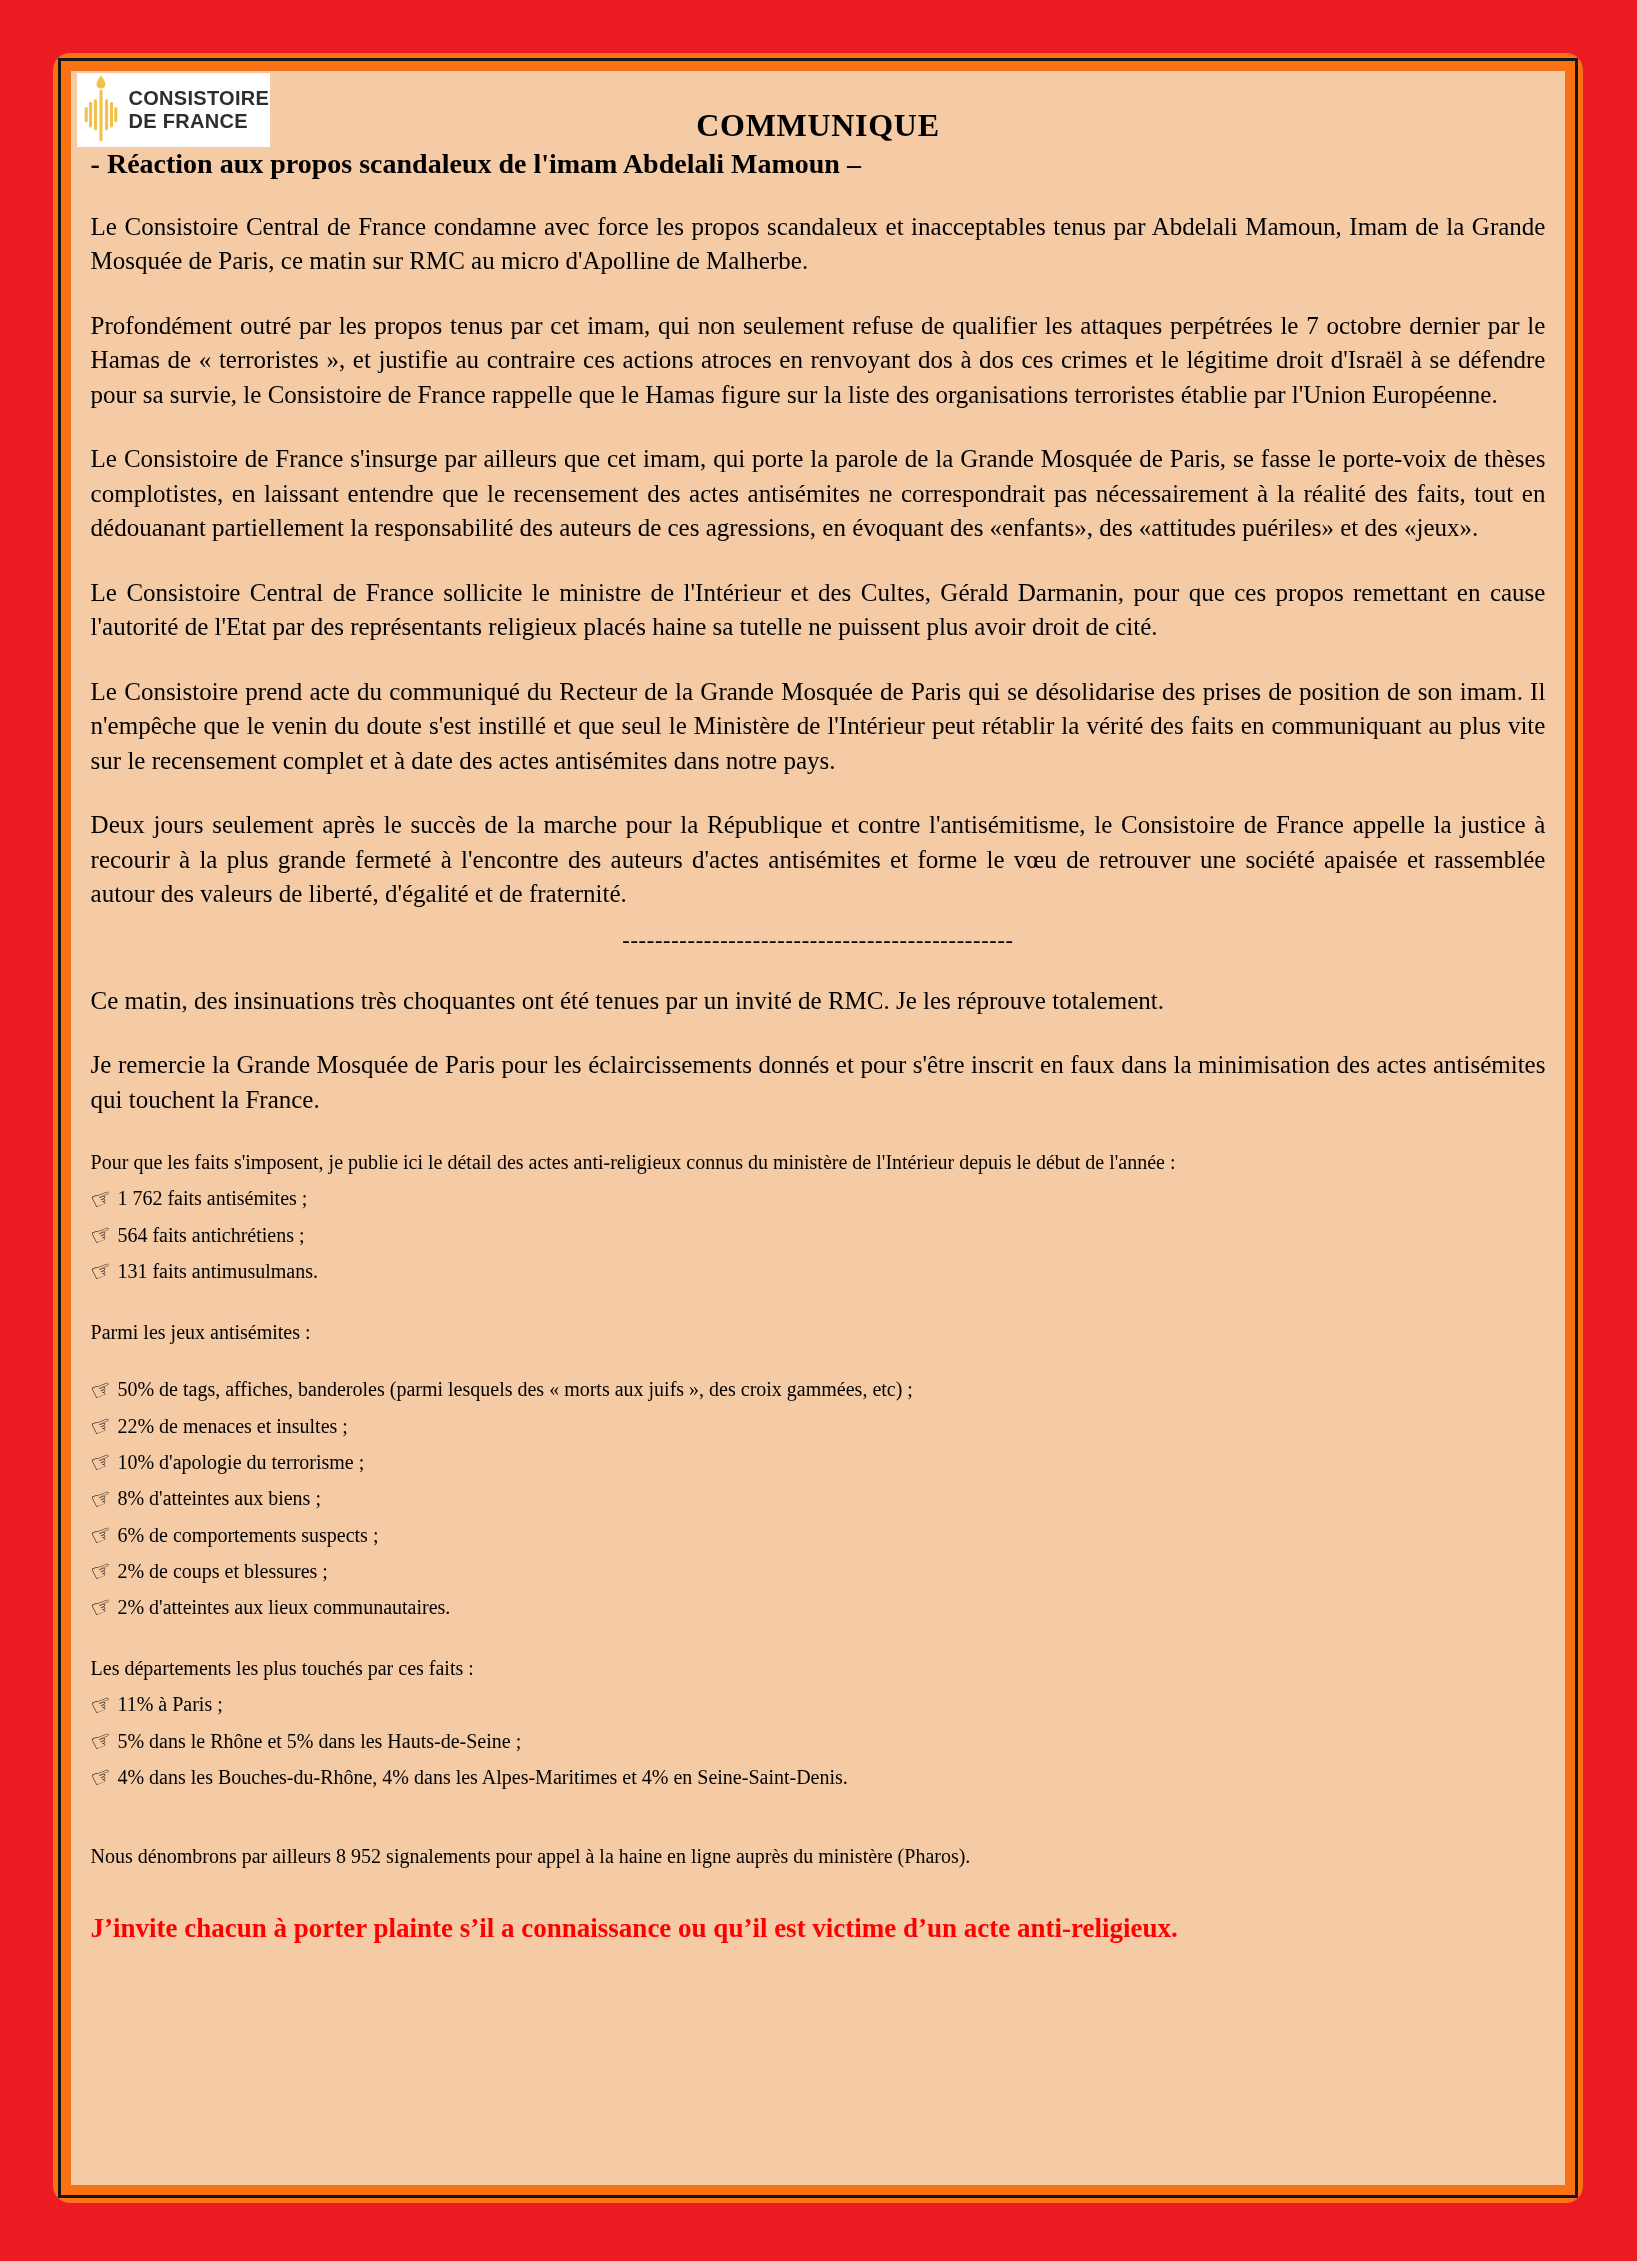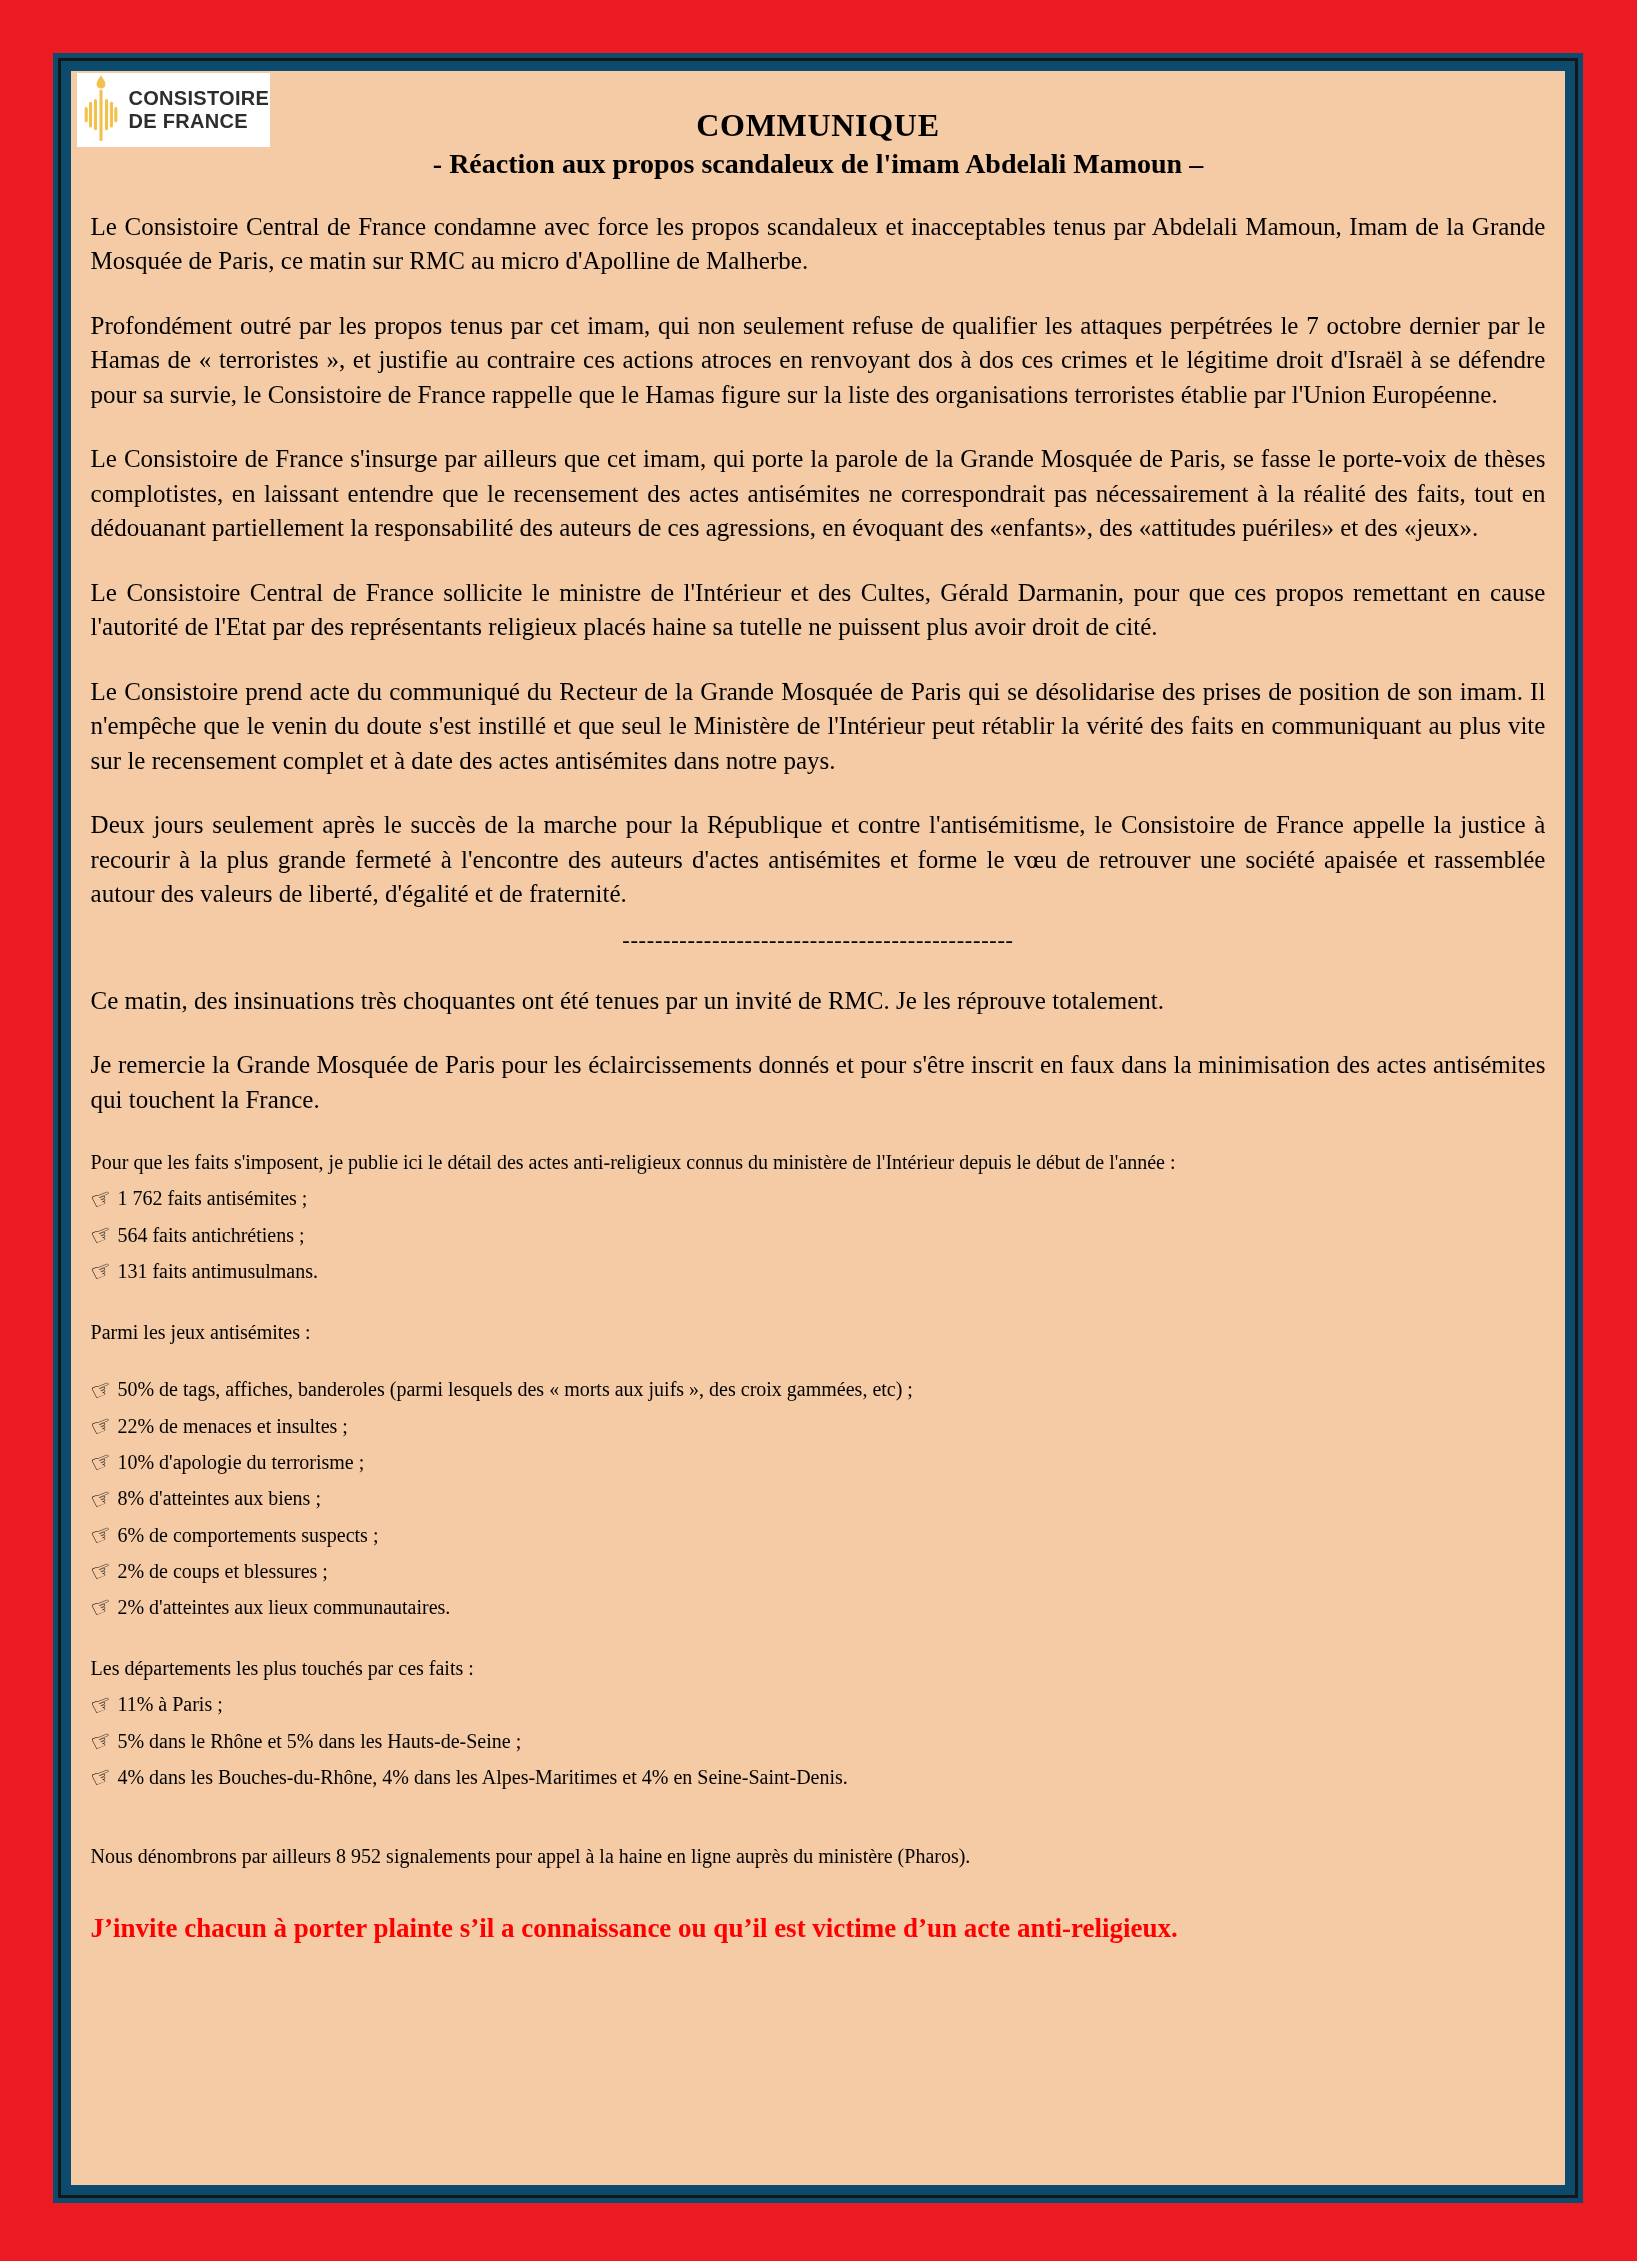--- a/index.html
+++ b/index.html
@@ -7,23 +7,24 @@
     width: 1637px; height: 2261px;
     background: #EC1B23;
     font-family: "Liberation Serif", serif;
     position: relative;
   }
   #screen { position: absolute; inset: 0; }
 
   .sheet {
     position: absolute;
     left: 53px; top: 53px; right: 54px; bottom: 58px;
-    background: #0c4a6e;
+    background: #f97316;
     padding: 4.6px;
     box-sizing: border-box;
+    border-radius: 17px;
   }
   .frame {
     border: 3.3px solid #161616;
     width: 100%; height: 100%;
     box-sizing: border-box;
     padding: 10px;
   }
   .page {
     background: #F5CBA6;
     width: 100%; height: 100%;
@@ -57,21 +58,20 @@
 
   
   .title {
     margin-top: 24px;
     text-align: center;
     font-weight: 700;
     font-size: 32px;
     letter-spacing: 0.7px;
   }
   .subtitle {
-    text-align: center;
     font-weight: 700;
     font-size: 28px;
     margin-top: 4px;
   }
 
   
   .para {
     font-size: 25px;
     line-height: 1.38;
     text-align: justify;

